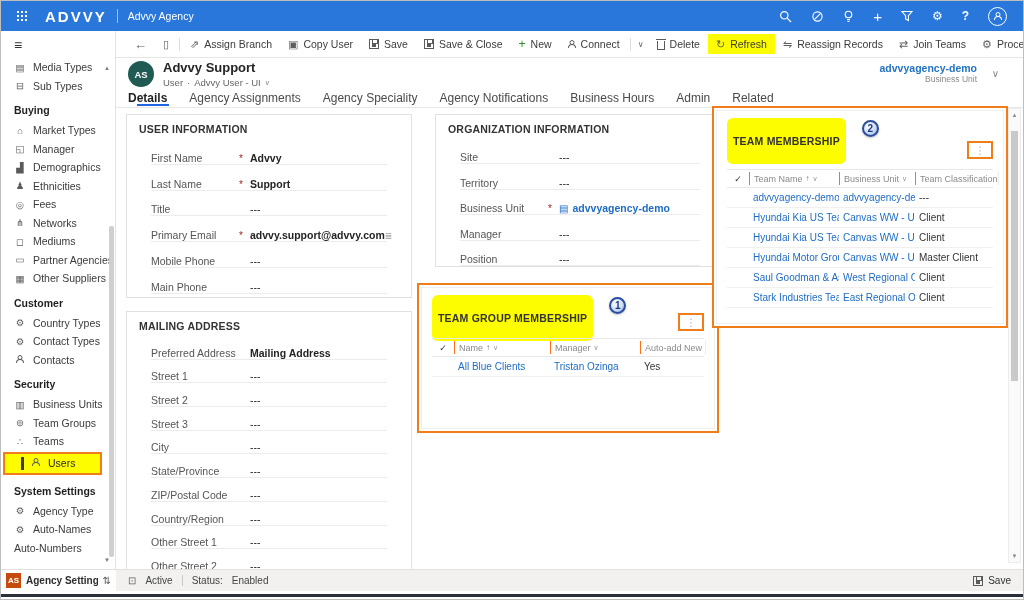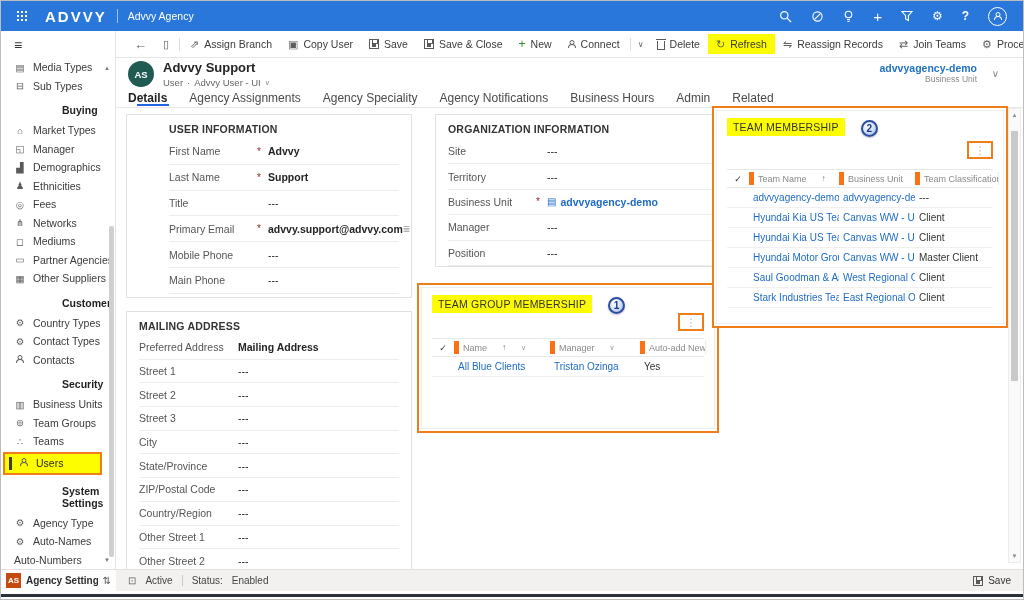--- a/index.html
+++ b/index.html
@@ -41,22 +41,22 @@
   .cmd .ci.green{color:#2f8a2f;font-size:12px;}
   .cmd.hl{background:#fcfc00;}
   .cb-div{width:1px;height:13px;background:#ddd;margin:0 2px;flex:none;}
   .cb-chev{font-size:8px;color:#666;padding:0 5px;}
 
   
   .sidebar{position:absolute;top:30px;left:0;width:115px;bottom:30px;background:#fff;border-right:1px solid #e3e3e3;overflow:hidden;}
   .burger{font-size:14px;color:#333;padding:6px 0 5px 13px;}
   .nav-item{display:flex;align-items:center;gap:7px;padding:0 2px 0 13px;height:18.5px;font-size:10.5px;color:#3b3a39;}
   .nav-ic{width:12px;font-size:9.5px;color:#5a5a5a;text-align:center;flex:none;line-height:1;}
-  .sec-title{font-weight:bold;font-size:10.5px;color:#1f1f1f;padding:9px 0 5px 13px;margin-left:48px;}
-  .users-wrap{margin:1px 13px 1px 2px;border:2px solid #ee7d1a;background:#fdfd00;display:flex;align-items:center;gap:6px;height:23px;padding-left:4px;}
+  .sec-title{font-weight:bold;font-size:10.5px;color:#1f1f1f;padding:9px 0 5px 13px;}
+  .users-wrap{margin:1px 13px 1px 2px;border:2px solid #ee7d1a;background:#fdfd00;display:flex;align-items:center;gap:6px;height:23px;padding-left:16px;}
   .users-bar{width:3px;height:13px;background:#3c3c3c;flex:none;}
   .scroll-up{position:absolute;top:34px;right:5px;font-size:6px;color:#777;}
   .scroll-dn{position:absolute;bottom:6px;right:5px;font-size:6px;color:#777;}
   .side-scroll{position:absolute;right:1px;top:195px;bottom:12px;width:5px;background:#cfcfcf;border-radius:2px;}
 
   
   .side-footer{position:absolute;left:0;bottom:8px;width:115px;height:22px;background:#fdfdfd;border-top:1px solid #e0e0e0;display:flex;align-items:center;gap:5px;padding:0 5px;z-index:4;}
   .as-badge{width:15px;height:15px;background:#c44a0d;color:#fff;font-size:8px;font-weight:bold;display:flex;align-items:center;justify-content:center;flex:none;}
   .side-footer .lbl{font-size:10px;font-weight:bold;color:#2d2d2d;flex:1;white-space:nowrap;overflow:hidden;}
   .updown{font-size:10px;color:#555;}
@@ -76,52 +76,52 @@
   .rec-right{position:absolute;right:46px;top:4px;text-align:right;}
   .rec-bu{font-size:10.5px;color:#2273c3;font-weight:bold;}
   .rec-bu-label{font-size:8.5px;color:#8a8a8a;}
   .rec-chev{position:absolute;right:24px;top:10px;color:#888;font-size:10px;}
   .tabs{display:flex;padding-left:12px;border-bottom:1px solid #e8e8e8;height:17px;align-items:flex-start;}
   .tab{font-size:12px;color:#4a4a4a;padding:0 11px;position:relative;}
   .tab.active{color:#1f1f1f;font-weight:bold;}
   .tab.active::after{content:"";position:absolute;left:9px;right:9px;bottom:-1px;height:2px;background:#2266e3;}
 
   .card{position:absolute;background:#fff;border:1px solid #e3e1df;overflow:hidden;}
-  #card-user{left:10px;top:56px;width:286px;height:184px;padding-left:30px;}
+  #card-user{left:10px;top:56px;width:286px;height:184px;}
   #card-mail{left:10px;top:253px;width:286px;height:260px;}
   #card-org{left:319px;top:56px;width:290px;height:153px;}
   .card-title{font-size:10.5px;font-weight:bold;color:#333;padding:8px 12px 4px;letter-spacing:.2px;}
-  .frow{display:flex;align-items:center;margin:0 12px;border-bottom:1px solid #edecea;height:25.8px;font-size:10.5px;}
+  .frow{display:flex;align-items:flex-end;margin:0 24px;border-bottom:1px solid #edecea;height:25.8px;font-size:10.5px;}
   #card-mail .frow{height:23.7px;}
   #card-org .frow{height:25.4px;}
   .flabel{width:88px;color:#555;flex:none;}
   .freq{color:#a4262c;width:11px;flex:none;font-size:10px;}
   .fval{color:#242424;}
   .fval.filled{font-weight:bold;}
   .fval.link{color:#1f6cc5;font-weight:bold;}
   .bu-ic{color:#1f6cc5;font-size:10px;margin-right:4px;}
   .femail-ic{margin-left:auto;color:#999;font-size:9px;}
 
   .annot{position:absolute;border:2px solid #ee7d1a;background:#fff;}
   #annot-tgm{left:301px;top:225px;width:302px;height:150px;}
   #annot-tm{left:596px;top:48px;width:296px;height:222px;}
   .card-inner{position:absolute;inset:2px;background:#fff;border:1px solid #efefef;}
   .sec-head{padding:7px 10px 0;display:flex;align-items:flex-start;gap:16px;}
-  .yellow-title{background:#fdfd00;font-size:10.5px;font-weight:normal;color:#333;padding:3px 6px;letter-spacing:.2px;}
+  .yellow-title{background:#fdfd00;font-size:10.5px;font-weight:bold;color:#333;padding:17px 6px;letter-spacing:.2px;border-radius:6px;}
   .badge{width:17px;height:17px;border-radius:50%;background:radial-gradient(circle at 35% 30%,#ffffff 0%,#d4e0f5 50%,#93b2e6 100%);border:2px solid #2a4d9e;color:#173a8a;font-size:10px;font-weight:bold;display:flex;align-items:center;justify-content:center;margin-top:2px;box-shadow:0 1px 2px rgba(0,0,0,.25);flex:none;}
   .dots-box{position:absolute;border:2px solid #ee7d1a;width:26px;height:18px;display:flex;align-items:center;justify-content:center;color:#aaa;font-size:10px;}
   #annot-tgm .dots-box{right:10px;top:25px;}
   #annot-tm .dots-box{right:10px;top:30px;}
 
   .gtable{position:absolute;left:10px;right:10px;}
   #annot-tgm .gtable{top:50px;}
   #annot-tm .gtable{top:58px;}
   .ghead{display:flex;align-items:center;border-top:1px solid #e8e8e8;border-bottom:1px solid #e8e8e8;height:19px;font-size:9px;color:#8a8a8a;}
   .gchk{width:22px;flex:none;text-align:center;color:#333;font-size:9px;}
-  .gcol{display:flex;align-items:center;gap:15px;padding:0 4px;overflow:hidden;white-space:nowrap;border-left:5px solid #f97316;height:13px;flex:none;}
+  .gcol{display:flex;align-items:center;gap:3px;padding:0 4px;overflow:hidden;white-space:nowrap;border-left:1px solid #f97316;height:13px;flex:none;}
   .gcol:last-child{border-right:1px solid #ececec;}
   .gsort{font-size:8px;color:#777;}
   .gchev{font-size:7px;color:#999;}
   .grow{display:flex;align-items:center;height:20px;border-bottom:1px solid #f1f0ef;font-size:10px;}
   .gcell{padding:0 4px;overflow:hidden;white-space:nowrap;flex:none;color:#333;}
   .gcell.link{color:#1f6cc5;}
   .w-tgm-1{width:96px;} .w-tgm-2{width:90px;} .w-tgm-3{width:66px;}
   .w-tm-1{width:90px;} .w-tm-2{width:76px;} .w-tm-3{width:84px;}
 
   .vscroll{position:absolute;right:2px;top:50px;bottom:6px;width:13px;background:#fafafa;border:1px solid #ececec;}

